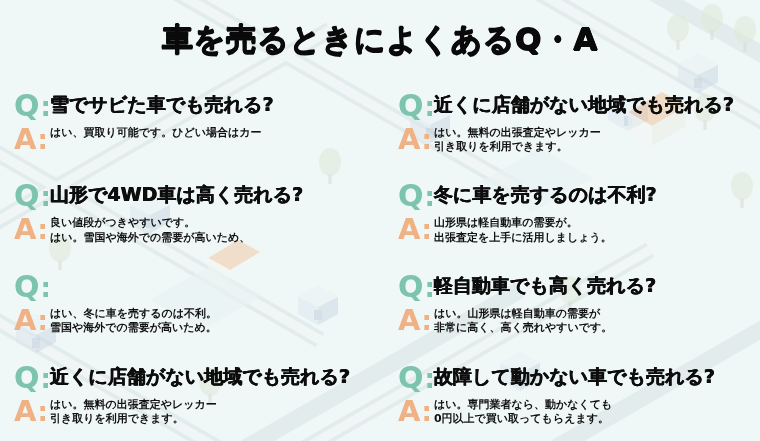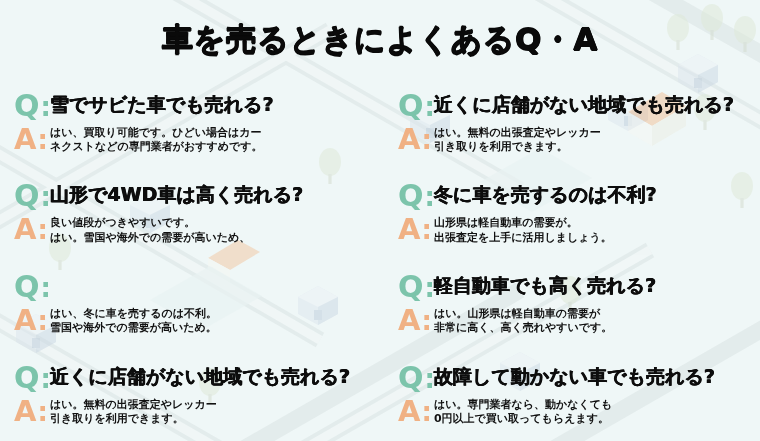--- a/index.html
+++ b/index.html
@@ -226,21 +226,20 @@
           </div>
           <div class="q-text">雪でサビた車でも売れる?</div>
         </div>
         <div class="row row-a">
           <div class="marker marker-a">
             <span class="glyph">A</span>
               <span class="colon">:</span>
           </div>
           <div class="a-text">
             <span class="ln">はい、買取り可能です。ひどい場合はカー</span>
-            <span class="ln">ネクストなどの専門業者がおすすめです。</span>
           </div>
         </div>
       </div>
 
       <div class="qa">
         <div class="row row-q">
           <div class="marker marker-q">
             <span class="glyph">Q</span>
               <span class="colon">:</span>
           </div>

